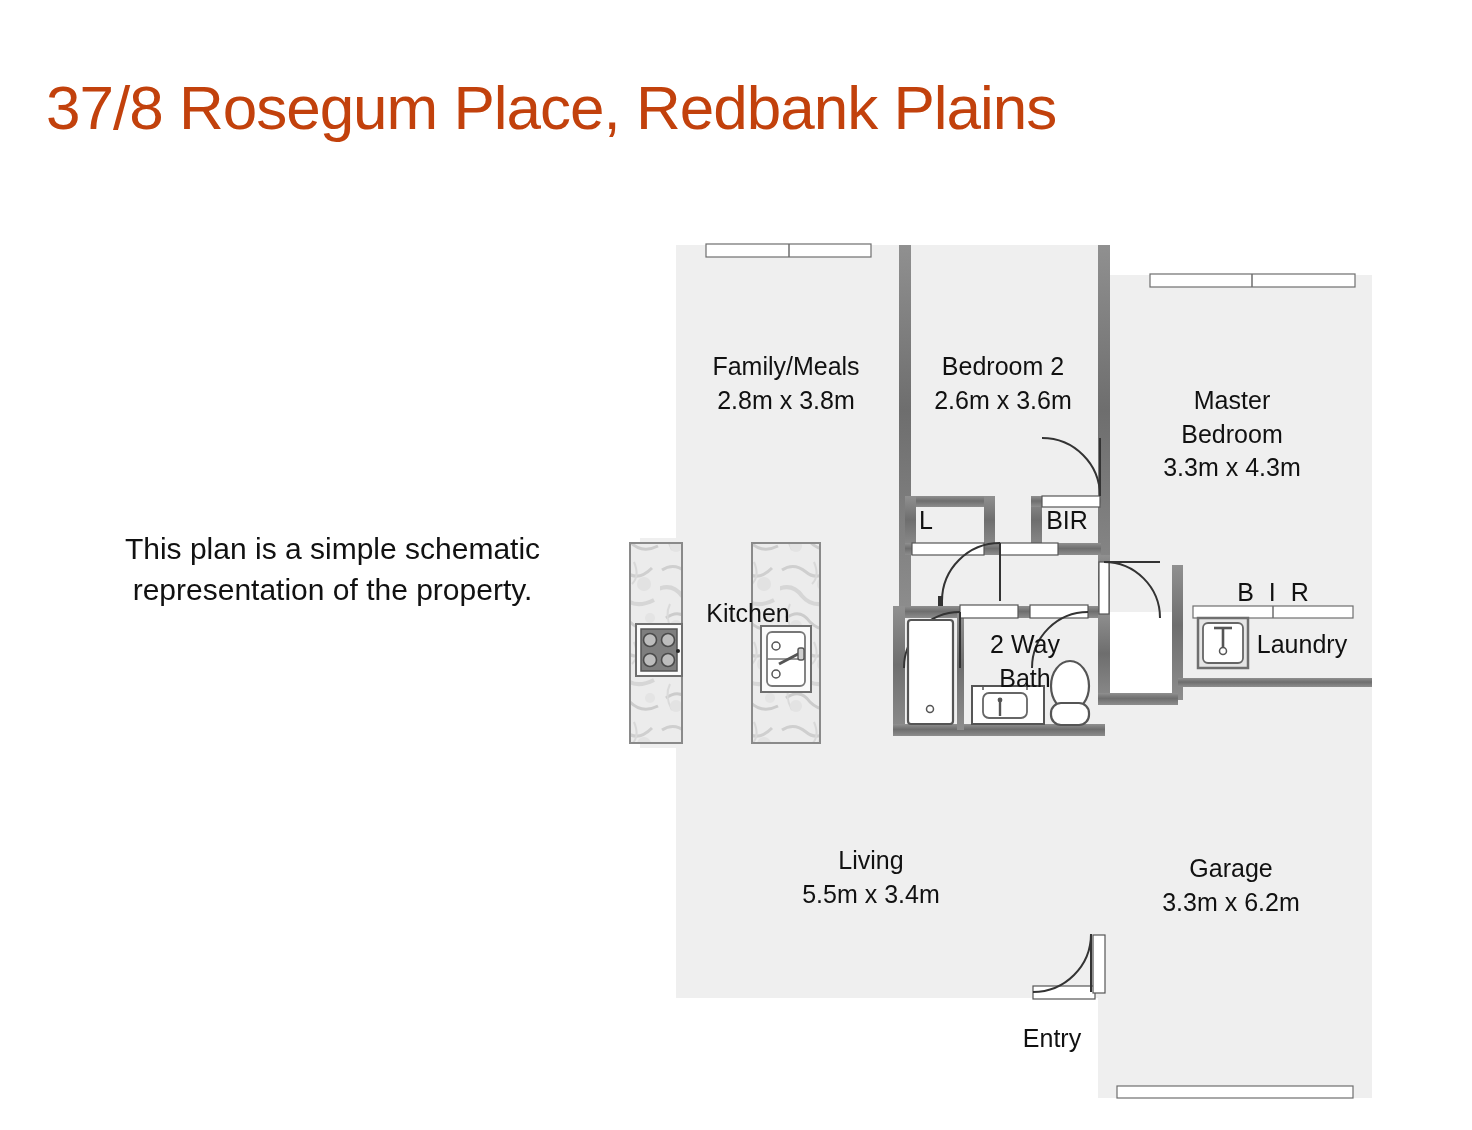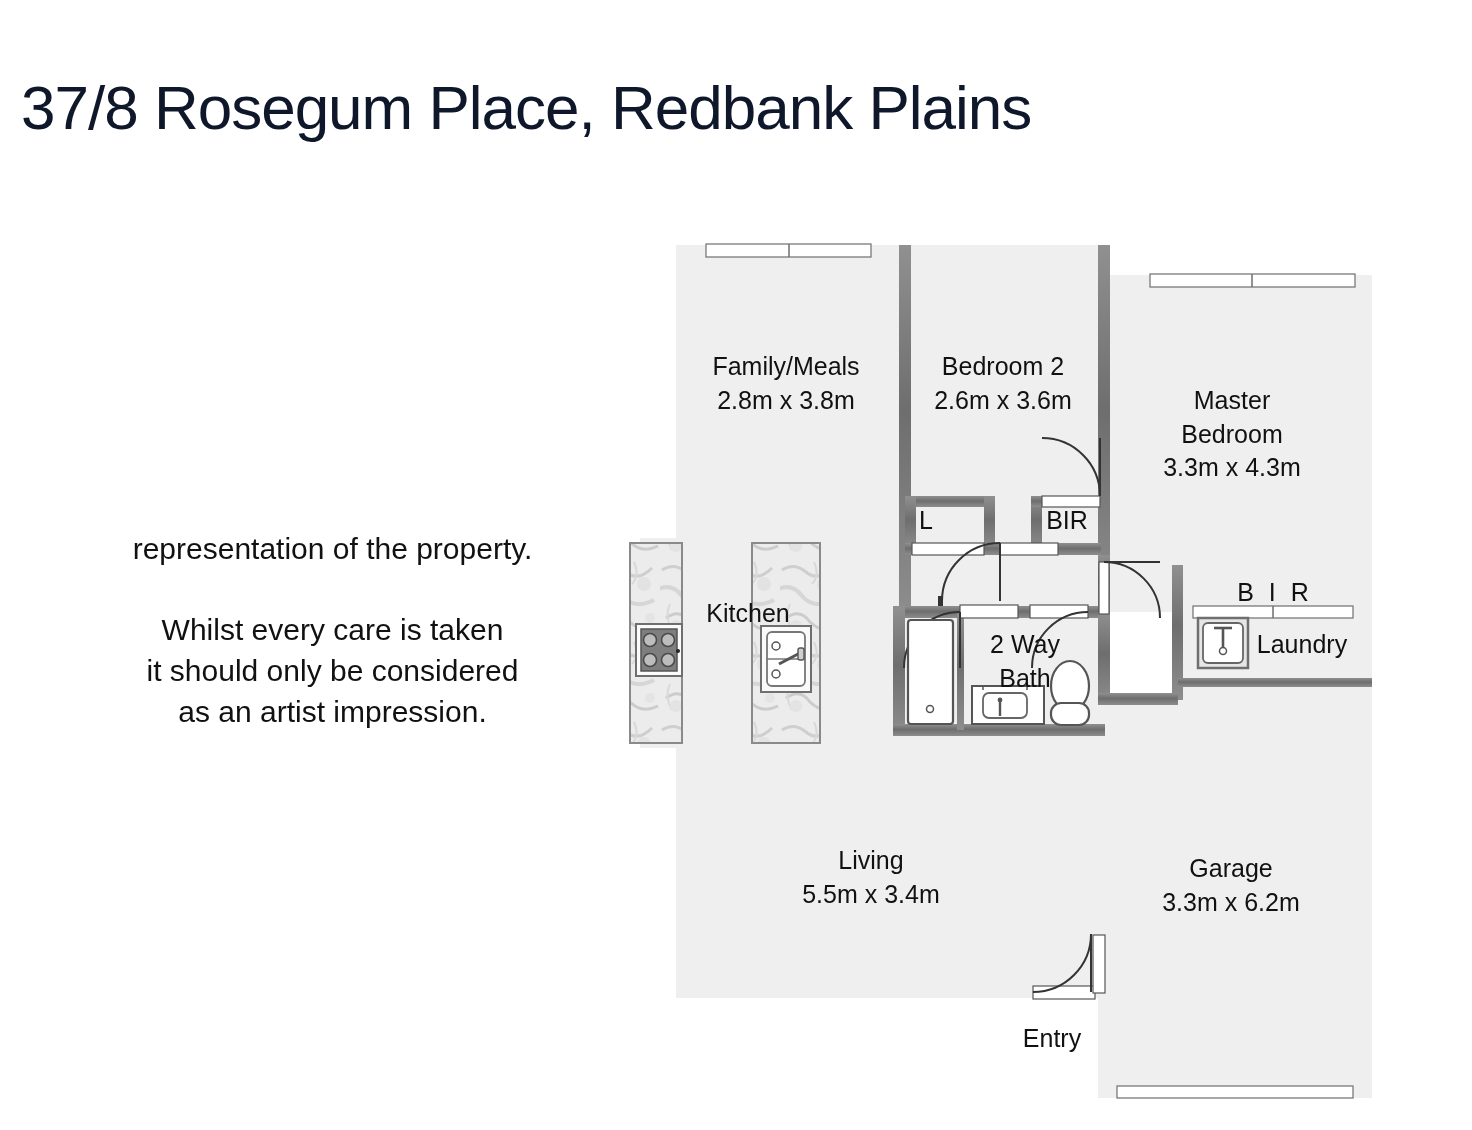--- a/index.html
+++ b/index.html
@@ -1,20 +1,20 @@
 <!DOCTYPE html>
 <html><head>
 <meta charset="utf-8">
 <style>
   html,body{margin:0;padding:0;background:#ffffff;}
   body{width:1472px;height:1130px;position:relative;
        font-family:"Liberation Sans", sans-serif;color:#111;overflow:hidden;}
 
-  #title{position:absolute;left:21px;top:72px;font-size:62px;font-weight:400;
-         letter-spacing:-1px;white-space:nowrap;color:#0f172a;}
+  #title{position:absolute;left:46px;top:72px;font-size:62px;font-weight:400;
+         letter-spacing:-1px;white-space:nowrap;color:#c2410c;}
 
   #disclaimer{position:absolute;left:60px;top:528px;width:545px;text-align:center;
               font-size:30px;line-height:41px;color:#111;}
   #disclaimer .blk2{margin-top:40px;}
 
   #plan{position:absolute;left:0;top:0;width:1249px;height:1130px;}
   #plan svg{display:block;}
 
   .rlabel{font-family:"Liberation Sans", sans-serif;fill:#111;text-anchor:middle;}
   .rname{font-size:25px;}
@@ -22,26 +22,22 @@
   .small{font-size:25px;}
   .bir2{font-size:25px;letter-spacing:4px;}
 </style>
 </head>
 <body>
 
 <div id="title">37/8 Rosegum Place, Redbank Plains</div>
 
 <div id="disclaimer">
   <div class="blk1">
+    <div>This plan is a simple schematic</div>
     <div>representation of the property.</div>
-  </div>
-  <div class="blk2">
-    <div>Whilst every care is taken</div>
-    <div>it should only be considered</div>
-    <div>as an artist impression.</div>
   </div>
 </div>
 
 <div id="plan">
 <svg width="1472" height="1130" viewBox="0 0 1472 1130" xmlns="http://www.w3.org/2000/svg">
   <defs>
     <linearGradient id="wallgrad" x1="0" y1="0" x2="0" y2="1">
       <stop offset="0%" stop-color="#909090"></stop>
       <stop offset="45%" stop-color="#6e6e6e"></stop>
       <stop offset="100%" stop-color="#8d8d8d"></stop>

